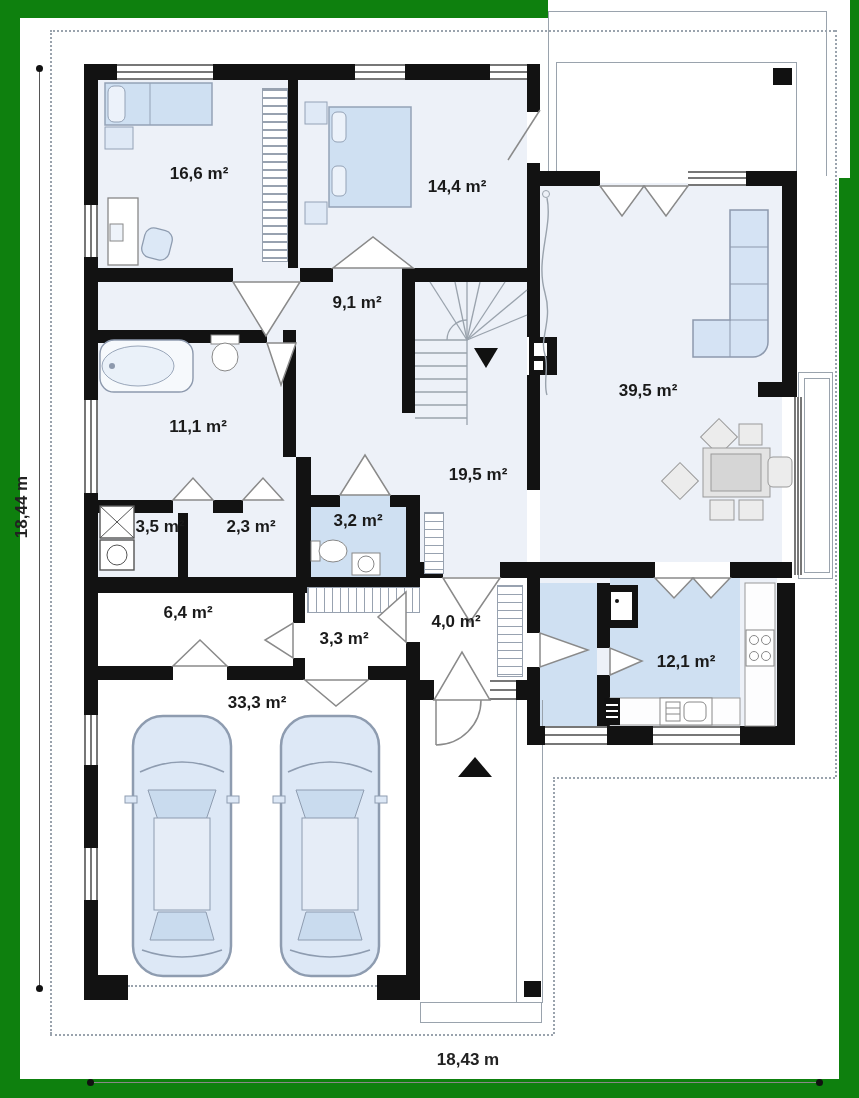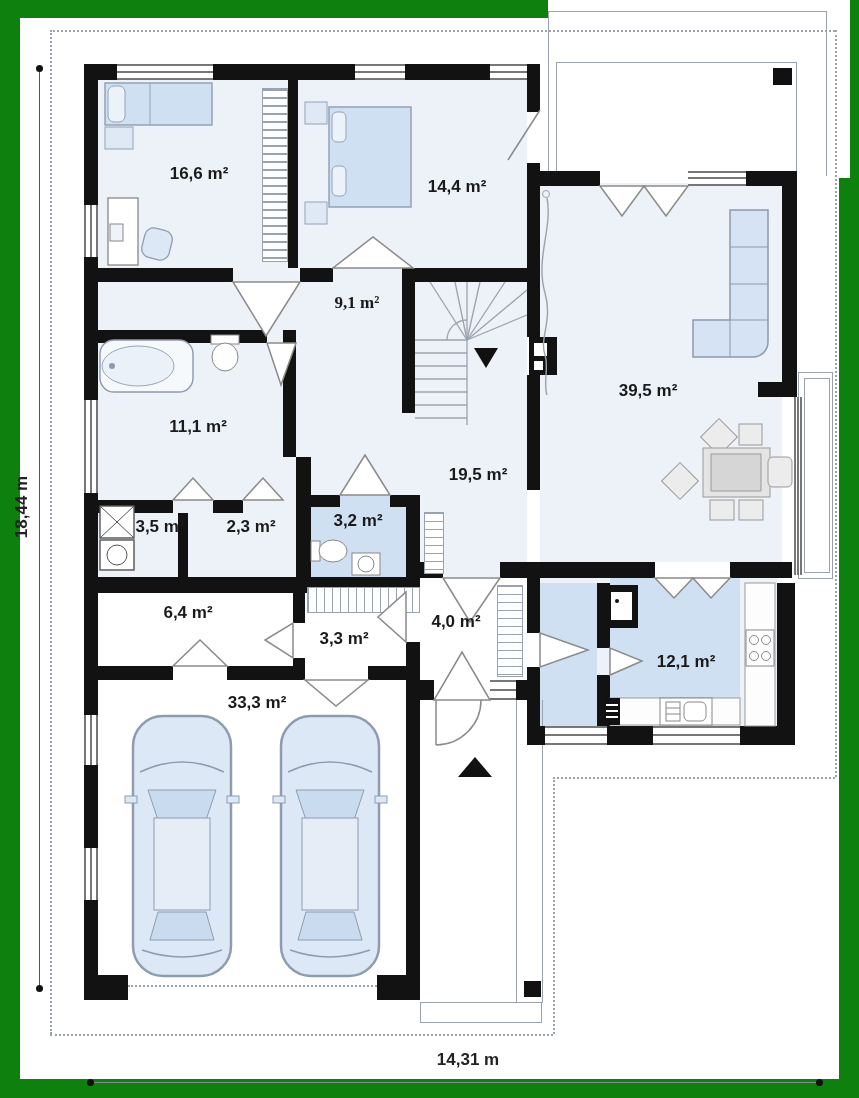--- a/index.html
+++ b/index.html
@@ -320,36 +320,36 @@
     </g>
 
     <use href="#car" x="130" y="712"></use>
     <use href="#car" x="278" y="712"></use>
 
     <polygon points="458,777 492,777 475,757" fill="#111"></polygon>
   </svg>
 
   <div class="lbl" style="left:199px;top:174px;">16,6 m²</div>
   <div class="lbl" style="left:457px;top:187px;">14,4 m²</div>
-  <div class="lbl" style="left:357px;top:303px;font-family:Liberation Serif, serif;">9,1 m²</div>
+  <div class="lbl" style="left:357px;top:303px;">9,1 m²</div>
   <div class="lbl" style="left:648px;top:391px;">39,5 m²</div>
   <div class="lbl" style="left:198px;top:427px;">11,1 m²</div>
   <div class="lbl" style="left:478px;top:475px;">19,5 m²</div>
   <div class="lbl" style="left:160px;top:527px;">3,5 m²</div>
   <div class="lbl" style="left:251px;top:527px;">2,3 m²</div>
   <div class="lbl" style="left:358px;top:521px;">3,2 m²</div>
   <div class="lbl" style="left:188px;top:613px;">6,4 m²</div>
   <div class="lbl" style="left:344px;top:639px;">3,3 m²</div>
   <div class="lbl" style="left:456px;top:622px;">4,0 m²</div>
   <div class="lbl" style="left:257px;top:703px;">33,3 m²</div>
   <div class="lbl" style="left:686px;top:662px;">12,1 m²</div>
 
   <div class="dimline-v" style="left:39px;top:68px;height:921px;"></div>
   <div class="dimdot" style="left:36px;top:65px;"></div>
   <div class="dimdot" style="left:36px;top:985px;"></div>
   <div class="dimlbl" style="left:22px;top:507px;transform:translate(-50%,-50%) rotate(-90deg);">18,44 m</div>
 
   <div class="dimline-h" style="left:90px;top:1082px;width:730px;"></div>
   <div class="dimdot" style="left:87px;top:1079px;"></div>
   <div class="dimdot" style="left:816px;top:1079px;"></div>
-  <div class="dimlbl" style="left:468px;top:1060px;transform:translate(-50%,-50%);">14,31 m</div>
+  <div class="dimlbl" style="left:468px;top:1060px;transform:translate(-50%,-50%);">18,43 m</div>
 
 </div>
 
 </body></html>

